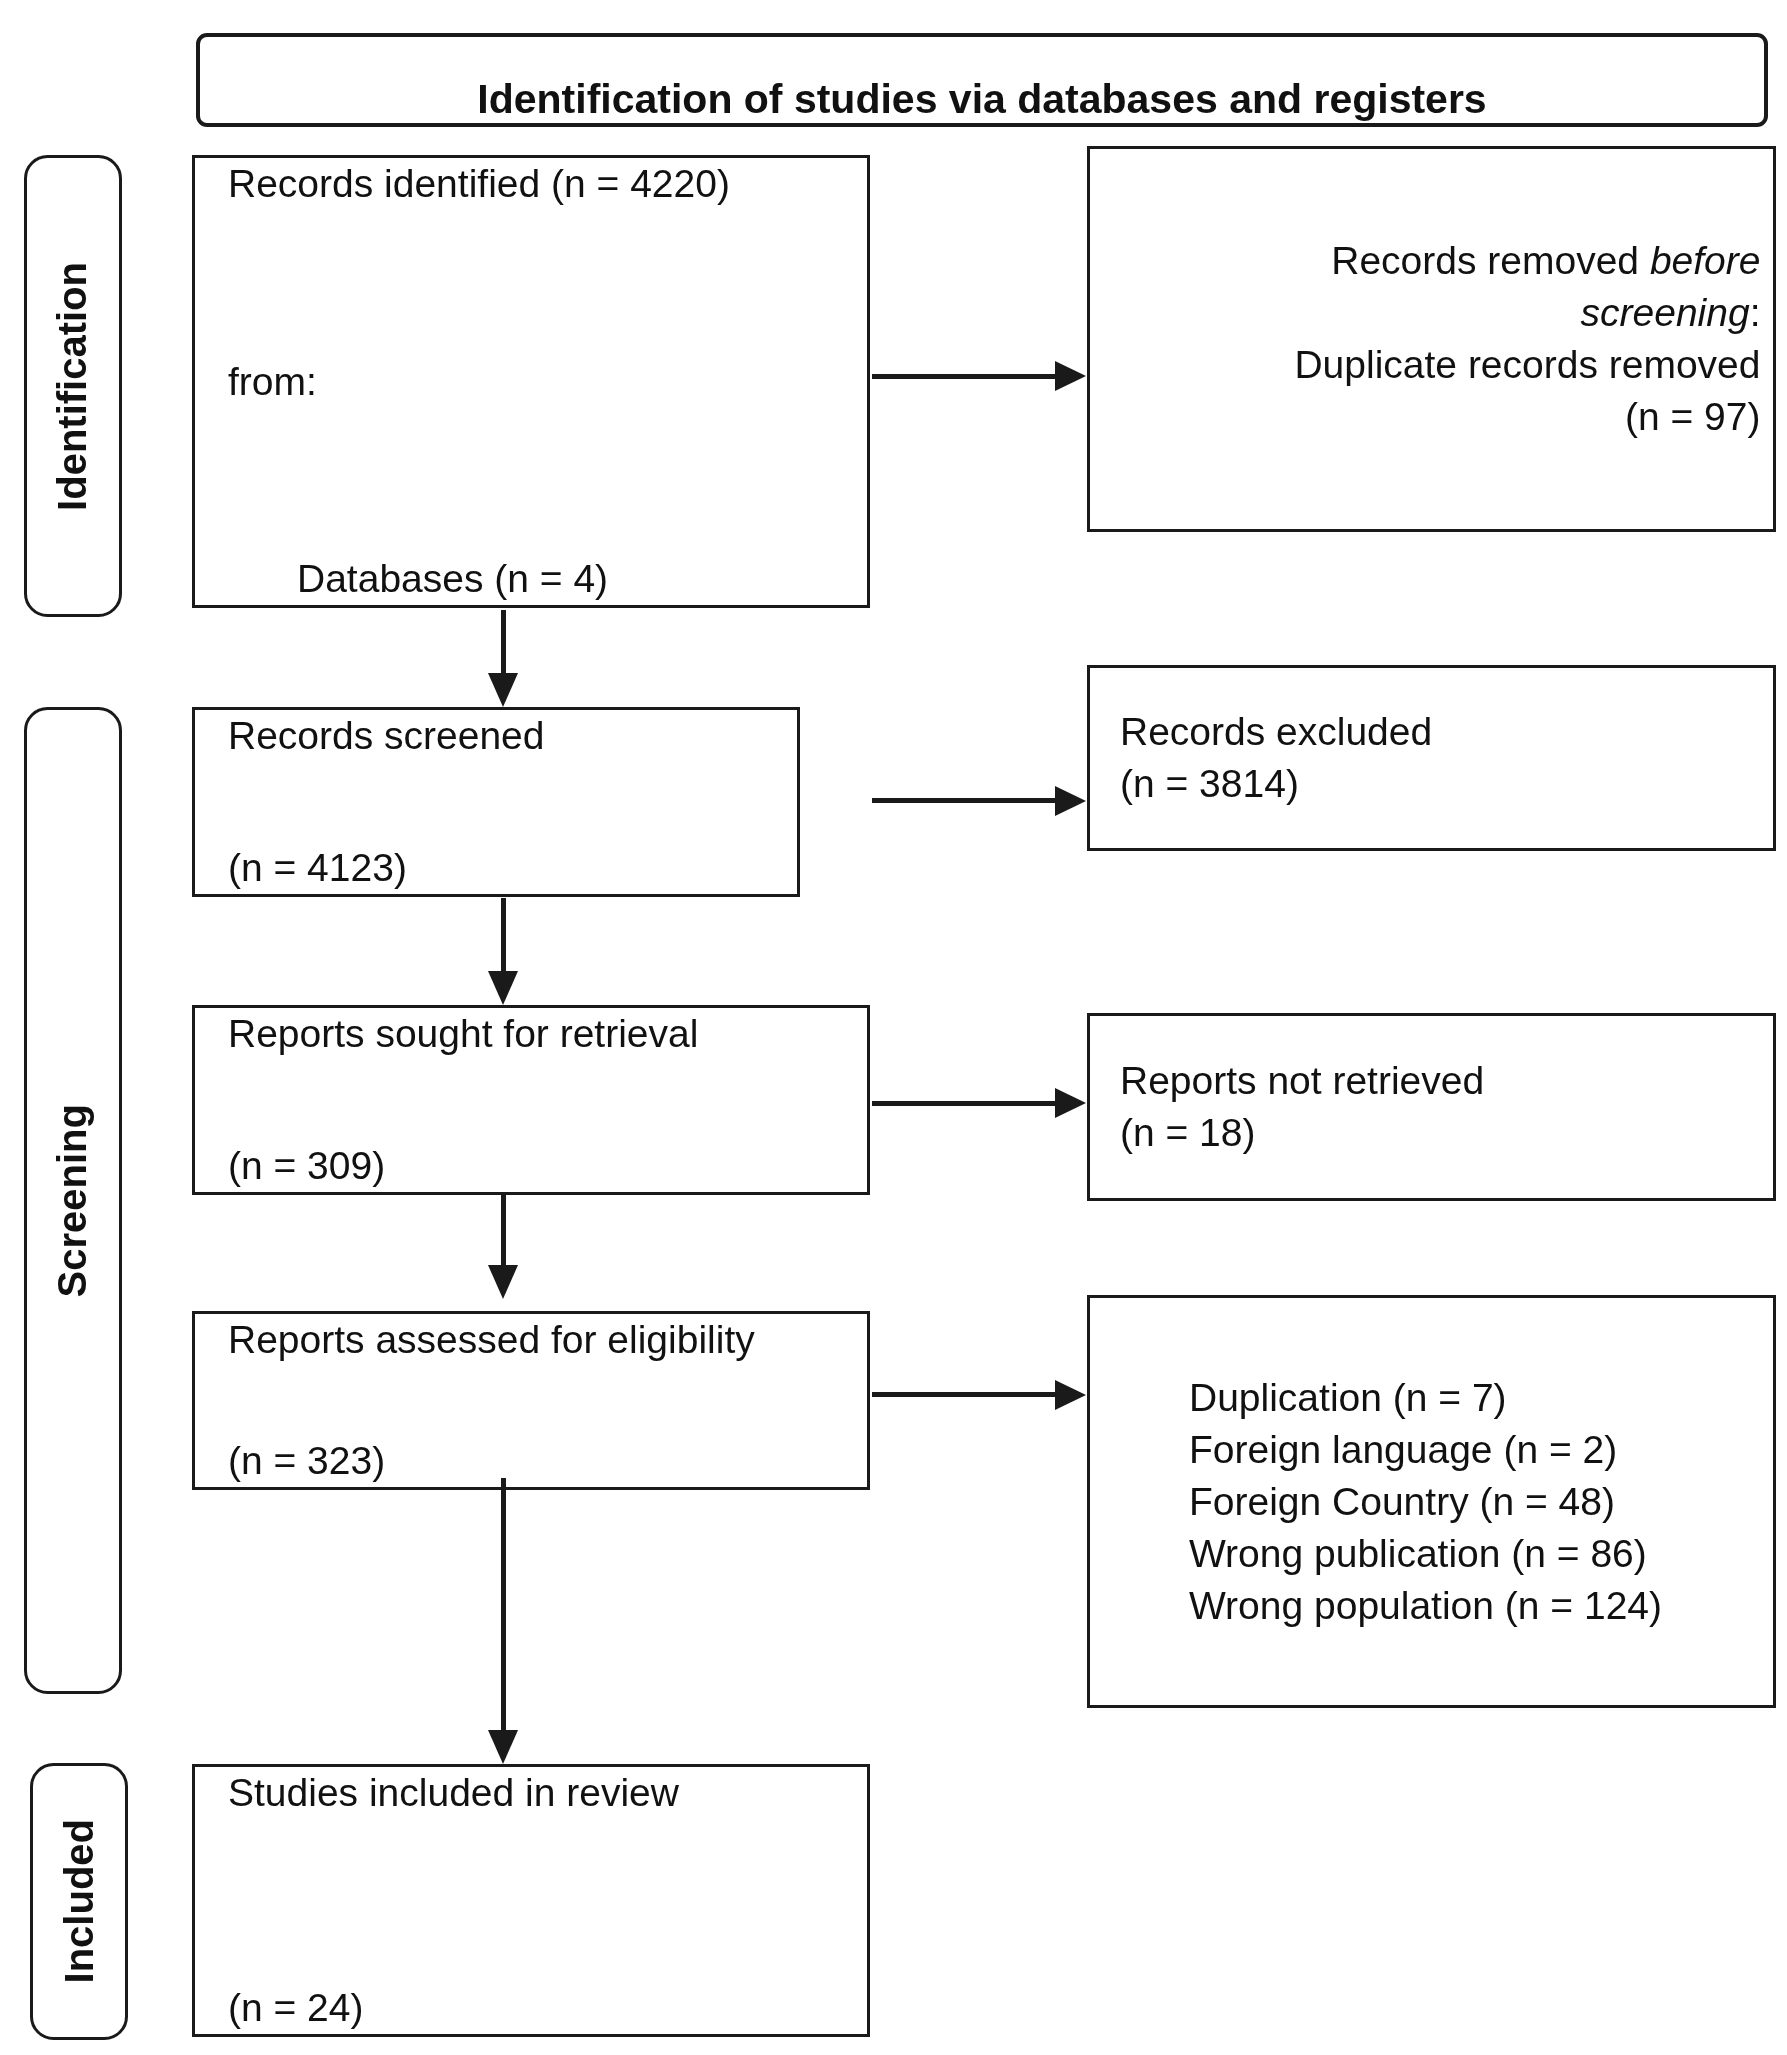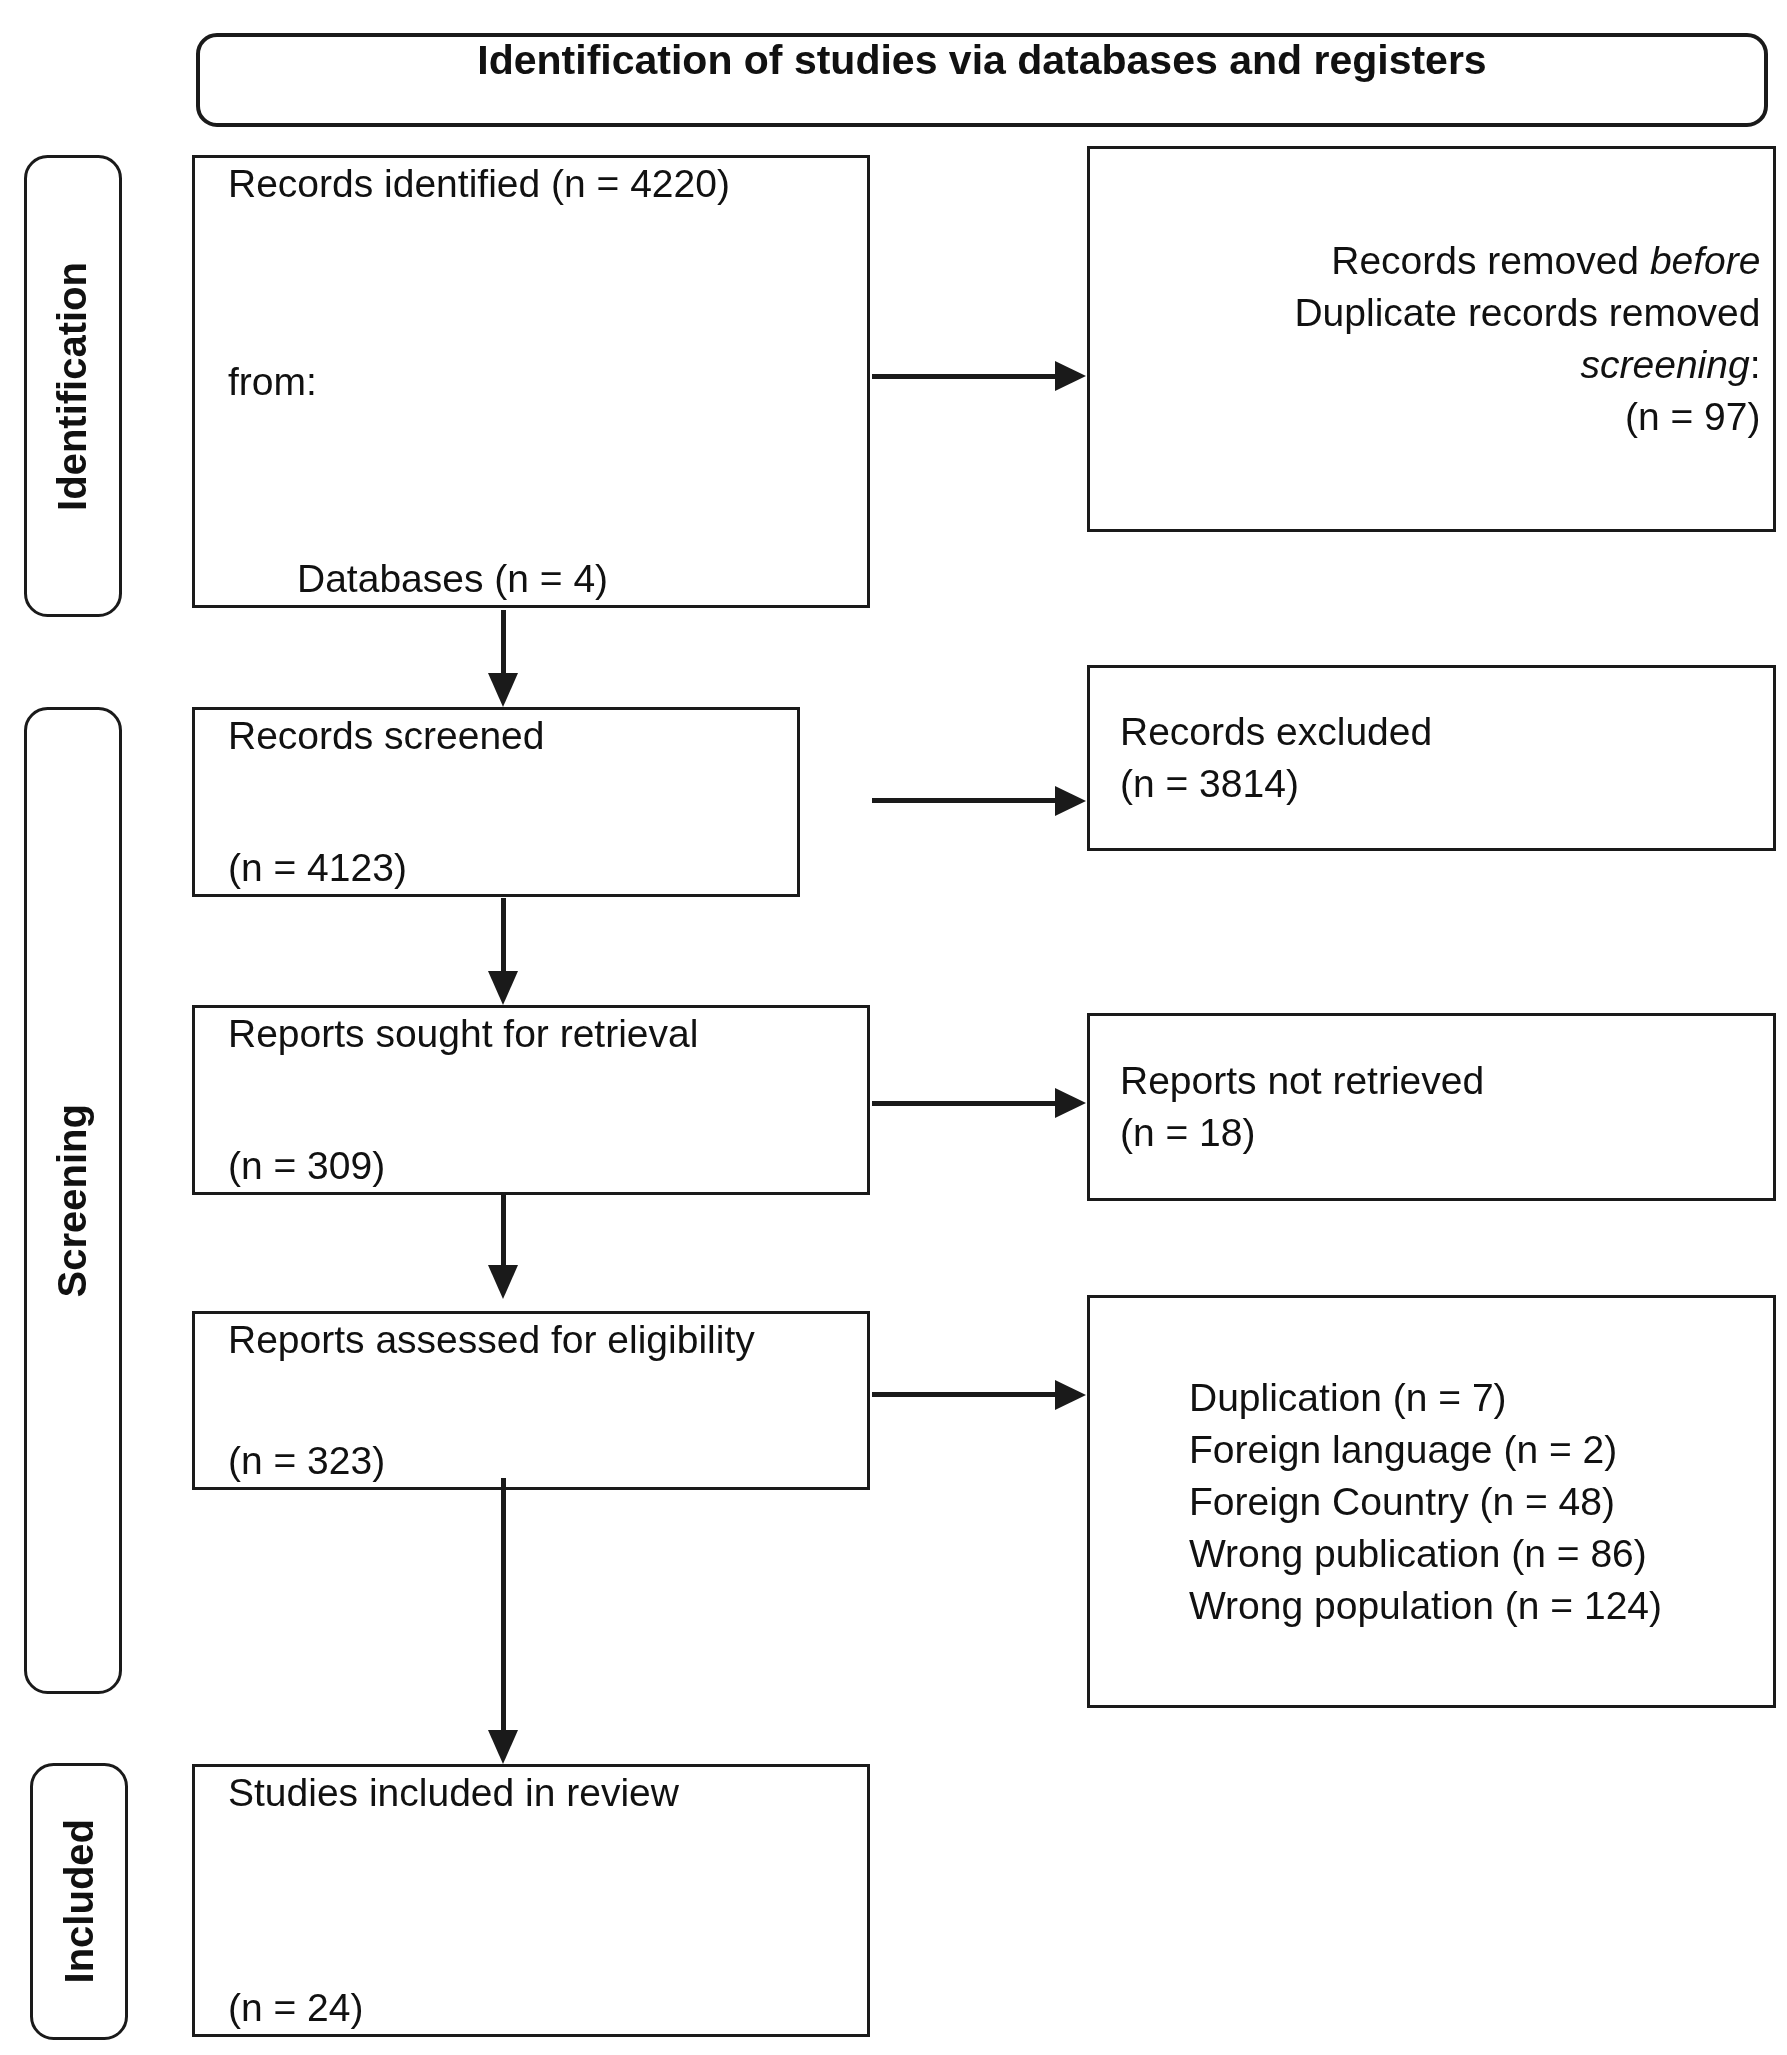--- a/index.html
+++ b/index.html
@@ -26,24 +26,24 @@
   .rightcol { padding-left: 30px; padding-right: 12.5px; }
   .ln { white-space: nowrap; }
   .indent88 { padding-left: 69px; }
   .indent92 { padding-left: 72px; }
   .indent78 { padding-left: 61px; }
   .it { font-style: italic; }
   .title-box {
     position: absolute;
     box-sizing: border-box;
     border: 4.7px solid #1a1a1a;
-    border-radius: 21px;
+    border-radius: 11px;
     background: #ffffff;
     display: flex;
-    align-items: flex-start;
+    align-items: flex-end;
     justify-content: center;
     font-weight: bold;
     font-size: 41px;
     text-align: center;
   }
   .stage {
     position: absolute;
     box-sizing: border-box;
     border: 3.1px solid #1a1a1a;
     border-radius: 23.5px;
@@ -95,24 +95,24 @@
   <div class="box leftcol" style="left:192px; top:155px; width:678px; height:453px;">
     <div class="ln">Records identified (n = 4220)</div>
     <div class="ln">from:</div>
     <div class="ln indent88">Databases (n = 4)</div>
   </div>
 
   <div class="box rightcol" style="left:1087px; top:146px; width:689px; height:386px;align-items:flex-end;">
     <div class="ln">
       <span>Records removed </span><span class="it">before</span>
     </div>
-    <div class="ln indent92">Duplicate records removed</div>
     <div class="ln">
       <span class="it">screening</span><span>:</span>
     </div>
+    <div class="ln indent92">Duplicate records removed</div>
     <div class="ln indent92">(n = 97)</div>
   </div>
 
   <div class="box leftcol" style="left:192px; top:707px; width:608px; height:190px;">
     <div class="ln">Records screened</div>
     <div class="ln">(n = 4123)</div>
   </div>
   <div class="box rightcol" style="left:1087px; top:665px; width:689px; height:186px;">
     <div class="ln">Records excluded</div>
     <div class="ln">(n = 3814)</div>

